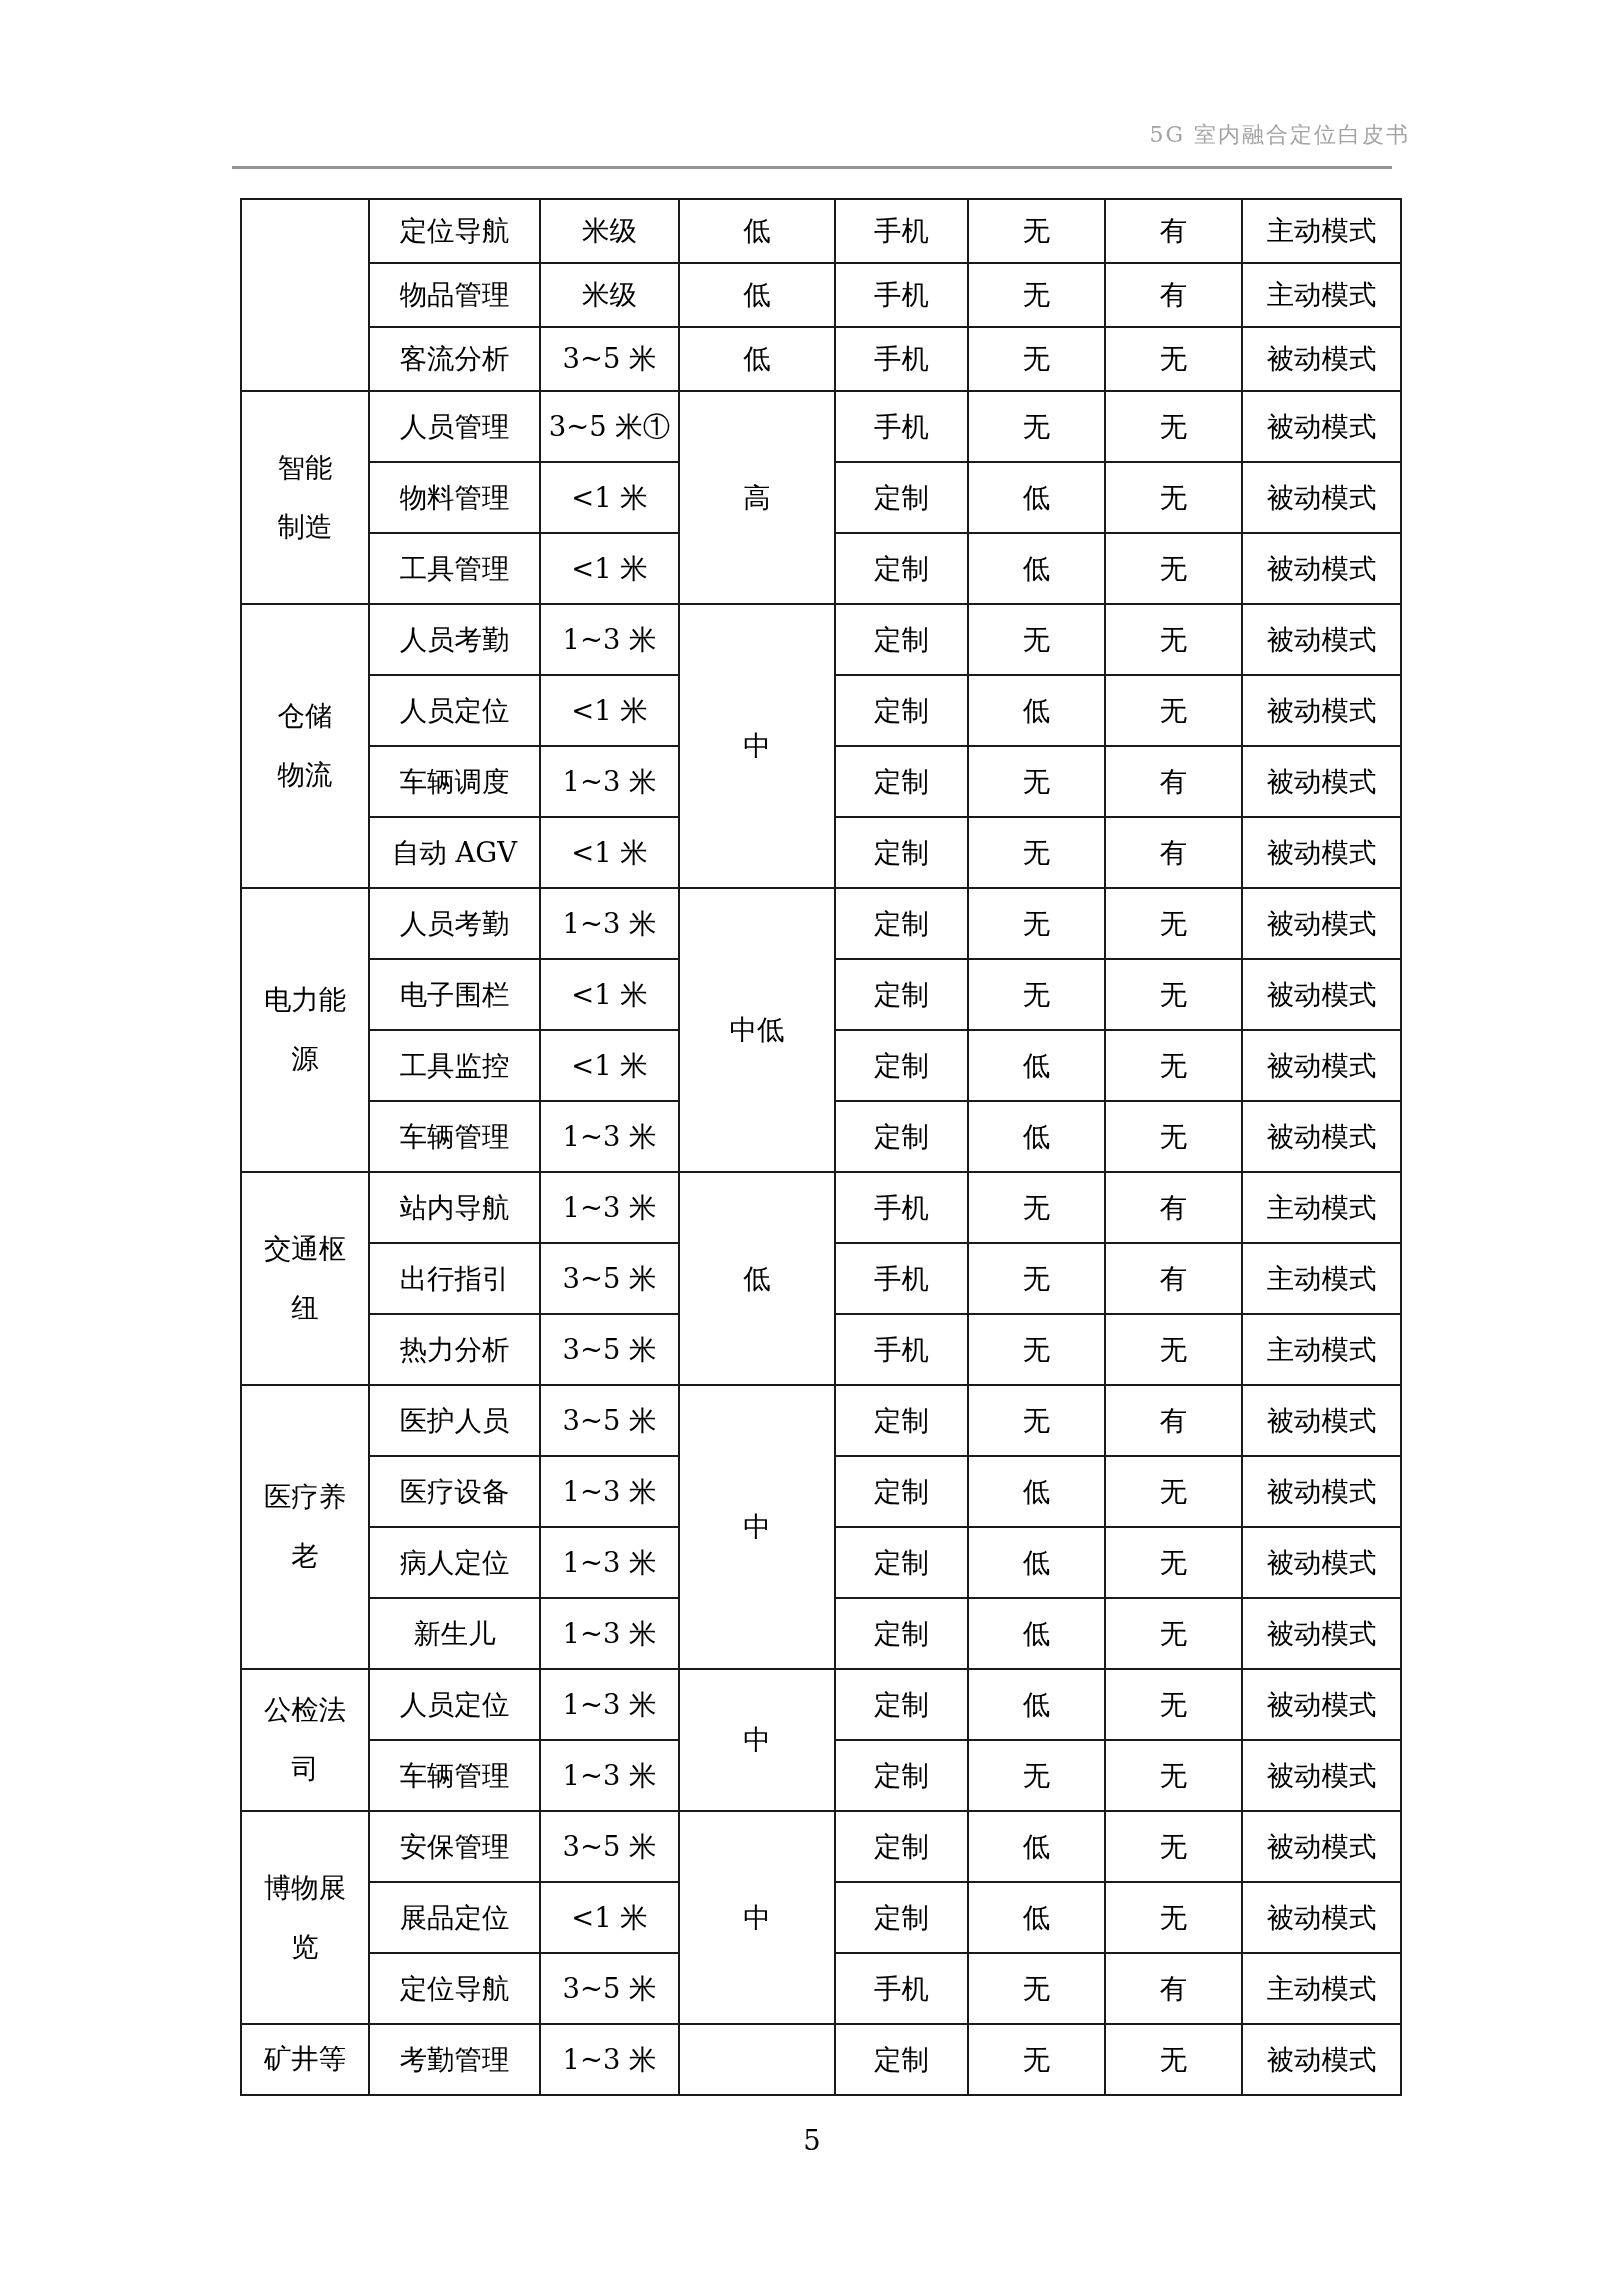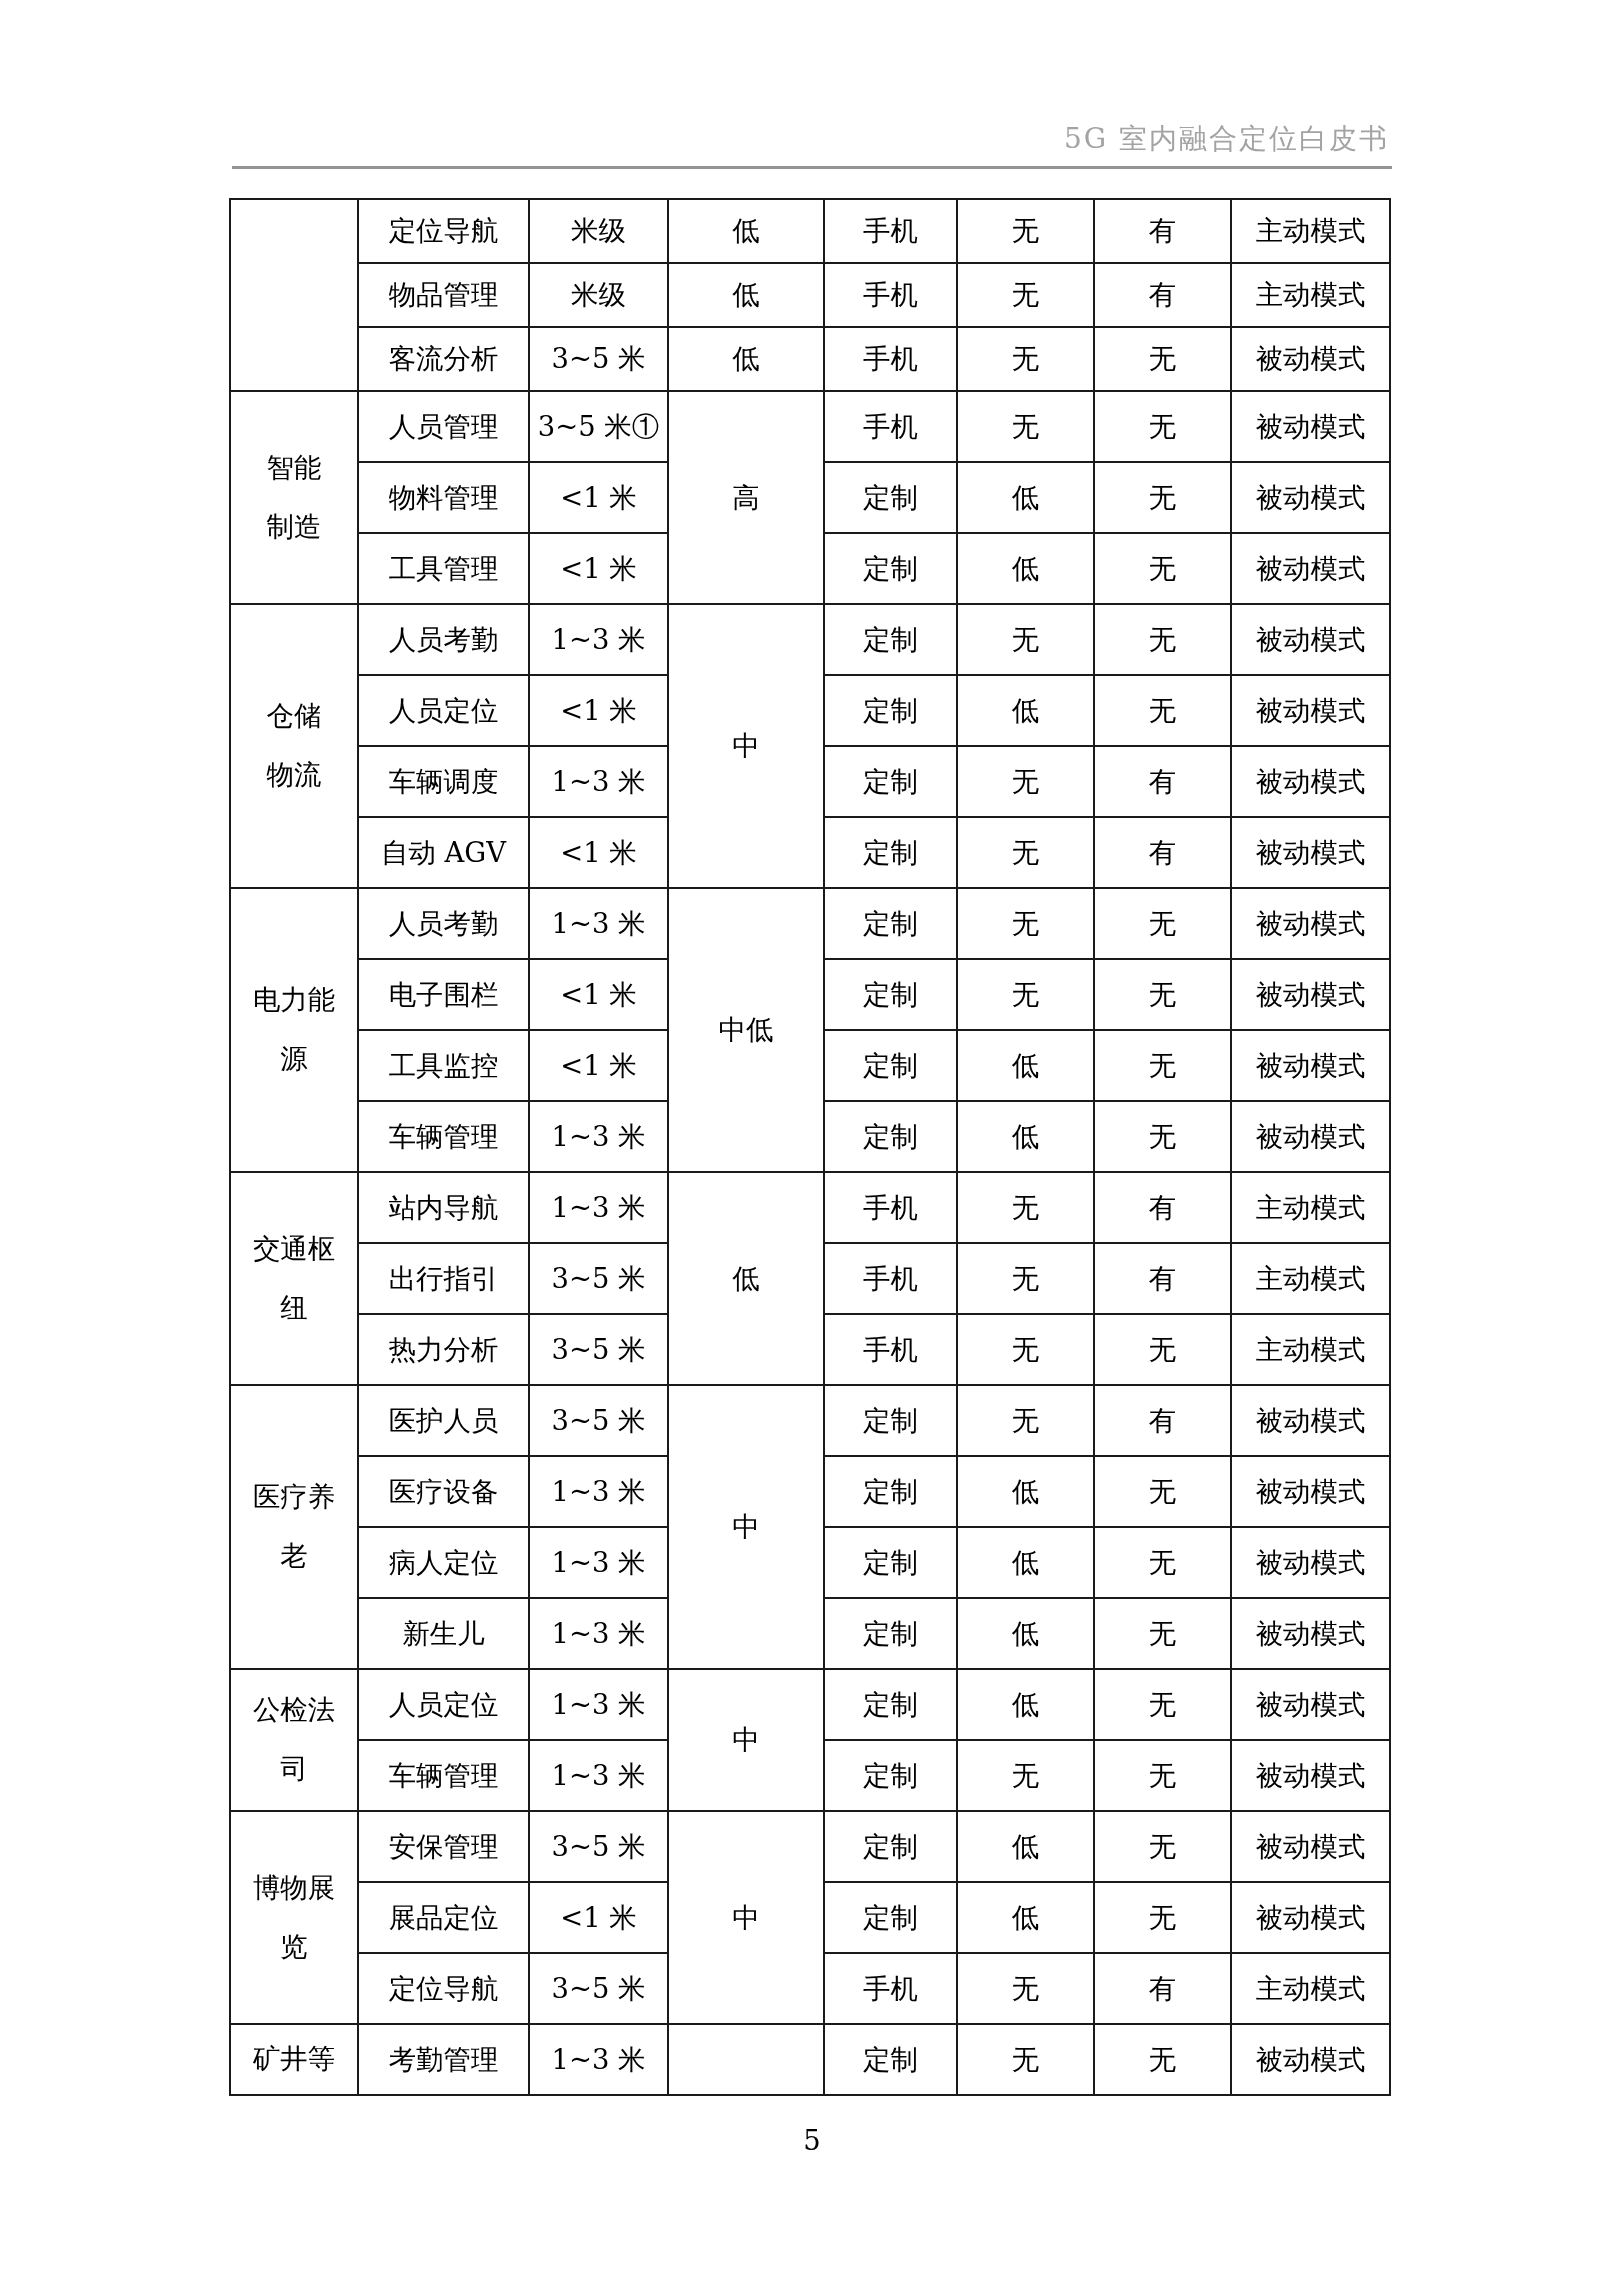--- a/index.html
+++ b/index.html
@@ -6,35 +6,35 @@
   body{
     width:1621px;height:2293px;
     background:#ffffff;
     position:relative;
     font-family:"DejaVu Serif","Liberation Serif",serif;
     color:#000;
   }
   .page-header{
     position:absolute;
     top:120px;
-    right:232px;
-    font-size:28px;
+    right:211px;
+    font-size:22px;
     letter-spacing:2px;
     white-space:nowrap;
   }
   .header-rule{
     position:absolute;
     left:232px;
     top:166px;
     width:1160px;
     height:2.9px;
   }
   table.scenario{
     position:absolute;
-    left:229px;
+    left:240px;
     top:198px;
     width:1160px;
     border-collapse:collapse;
     table-layout:fixed;
   }
   table.scenario td{
     border:2px solid #1a1a1a;
     text-align:center;
     vertical-align:middle;
     font-size:27.4px;

